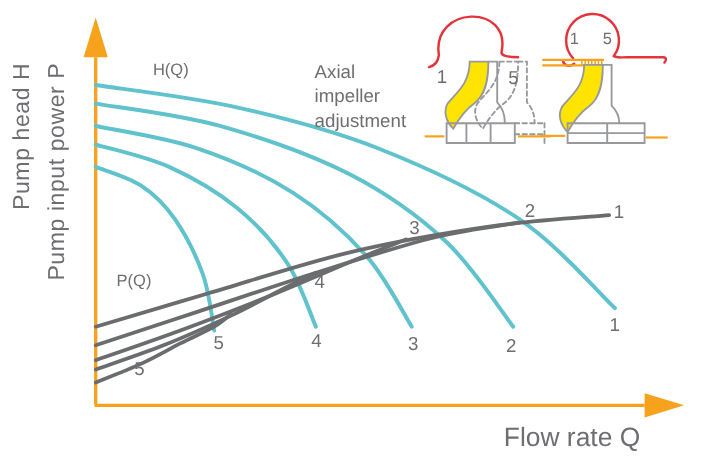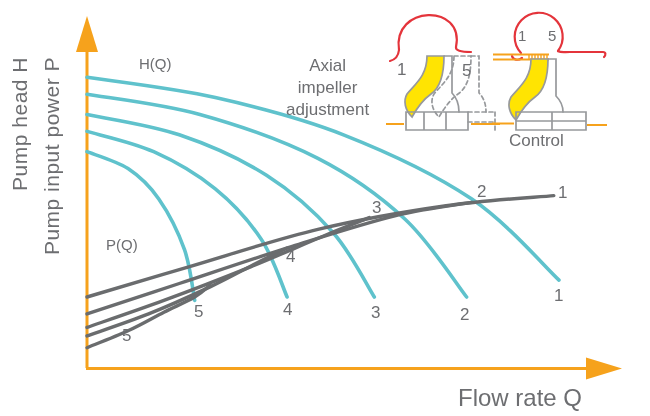--- a/index.html
+++ b/index.html
@@ -5,21 +5,21 @@
   html,body{margin:0;padding:0;background:#fff;}
   #canvas{position:relative;width:650px;height:416px;background:#fff;overflow:hidden;
           font-family:"Liberation Sans","DejaVu Sans",sans-serif;color:#6d6e71;}
   #plot-svg{position:absolute;left:0;top:0;}
   .txt{position:absolute;color:#6d6e71;white-space:nowrap;}
   .vlabel{position:absolute;writing-mode:vertical-rl;transform:rotate(180deg);
           font-size:21px;color:#6d6e71;letter-spacing:0.5px;}
   .fam{font-size:15px;}
   .num{font-size:17px;}
   .numsm{font-size:15px;}
-  .anno{position:absolute;font-size:17px;line-height:22px;color:#6d6e71;text-align:center;}
+  .anno{position:absolute;font-size:17px;line-height:22px;color:#6d6e71;}
   .curve-h{fill:none;stroke:#5fc2cc;stroke-width:3.6;stroke-linecap:round;}
   .curve-p{fill:none;stroke:#6a6c6e;stroke-width:3.4;stroke-linecap:round;}
   .ax{stroke:#f6a21c;stroke-width:3;fill:none;}
   .axhead{fill:#f6a21c;stroke:none;}
   .red{fill:none;stroke:#e4343b;stroke-width:2.2;stroke-linecap:round;}
   .dgray{stroke:#97999c;stroke-width:1.7;fill:none;stroke-linecap:round;}
   .dash{stroke-dasharray:4 3;}
   .yellow{fill:#ffe402;stroke:#97999c;stroke-width:1.7;}
   .org{stroke:#f6a21c;stroke-width:2;fill:none;}
 </style>
@@ -90,21 +90,21 @@
       <path class="org" d="M587,125 L607,125"></path>
     </g>
   </svg>
 
   <div class="vlabel" style="left:8px;top:57px;">Pump head H</div>
   <div class="vlabel" style="left:40px;top:57px;">Pump input power P</div>
 
   <div class="txt" style="left:458px;top:384px;font-size:24px;">Flow rate Q</div>
 
   <div class="txt fam" style="left:139px;top:55px;">H(Q)</div>
-  <div class="txt fam" style="left:106px;top:236px;">P(Q)</div>
+  <div class="txt fam" style="left:106px;top:247px;">P(Q)</div>
 
   <span class="txt num" style="left:554px;top:286px;">1</span>
   <span class="txt num" style="left:460px;top:305px;">2</span>
   <span class="txt num" style="left:371px;top:303px;">3</span>
   <span class="txt num" style="left:283px;top:300px;">4</span>
   <span class="txt num" style="left:194px;top:302px;">5</span>
 
   <span class="txt num" style="left:558px;top:183px;">1</span>
   <span class="txt num" style="left:477px;top:182px;">2</span>
   <span class="txt num" style="left:372px;top:198px;">3</span>
@@ -113,18 +113,17 @@
 
   <div class="anno" style="left:286px;top:55px;">
     <div>Axial</div>
     <div>impeller</div>
     <div>adjustment</div>
   </div>
   <span class="txt num" style="left:397px;top:60px;">1</span>
   <span class="txt num" style="left:462px;top:61px;">5</span>
 
   <div class="anno" style="left:509px;top:130px;">
-    <div>Control</div>
   </div>
   <span class="txt numsm" style="left:518px;top:27px;">1</span>
   <span class="txt numsm" style="left:548px;top:27px;">5</span>
 
 </div>
 
 </body></html>

